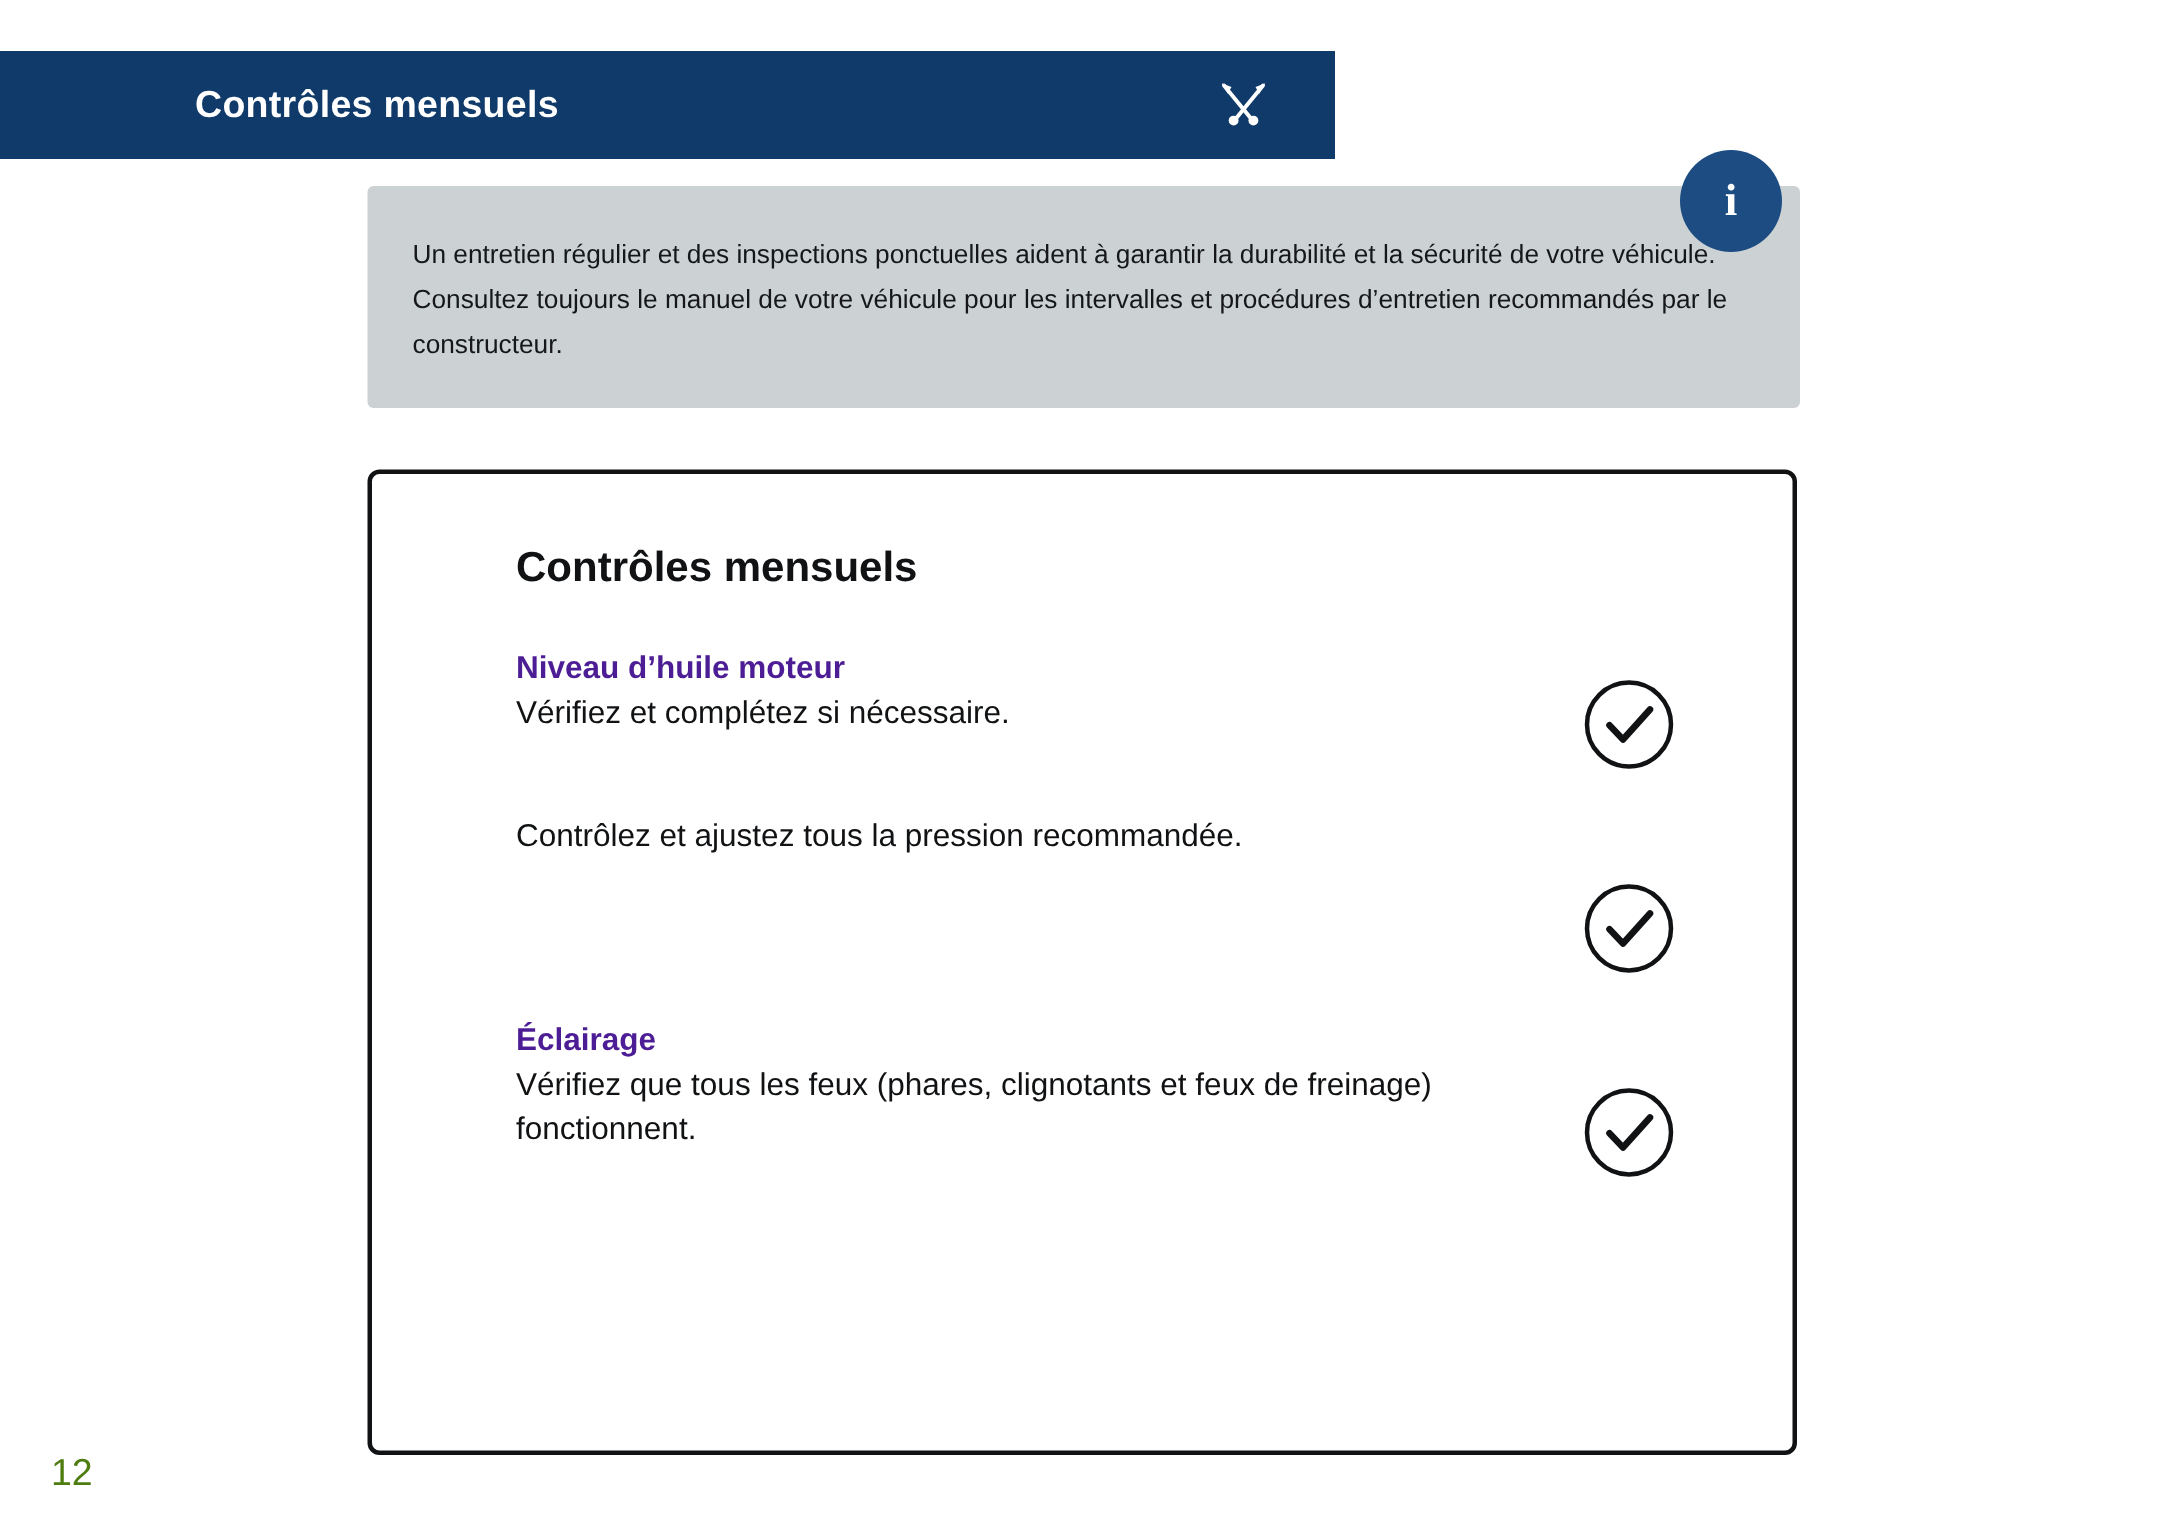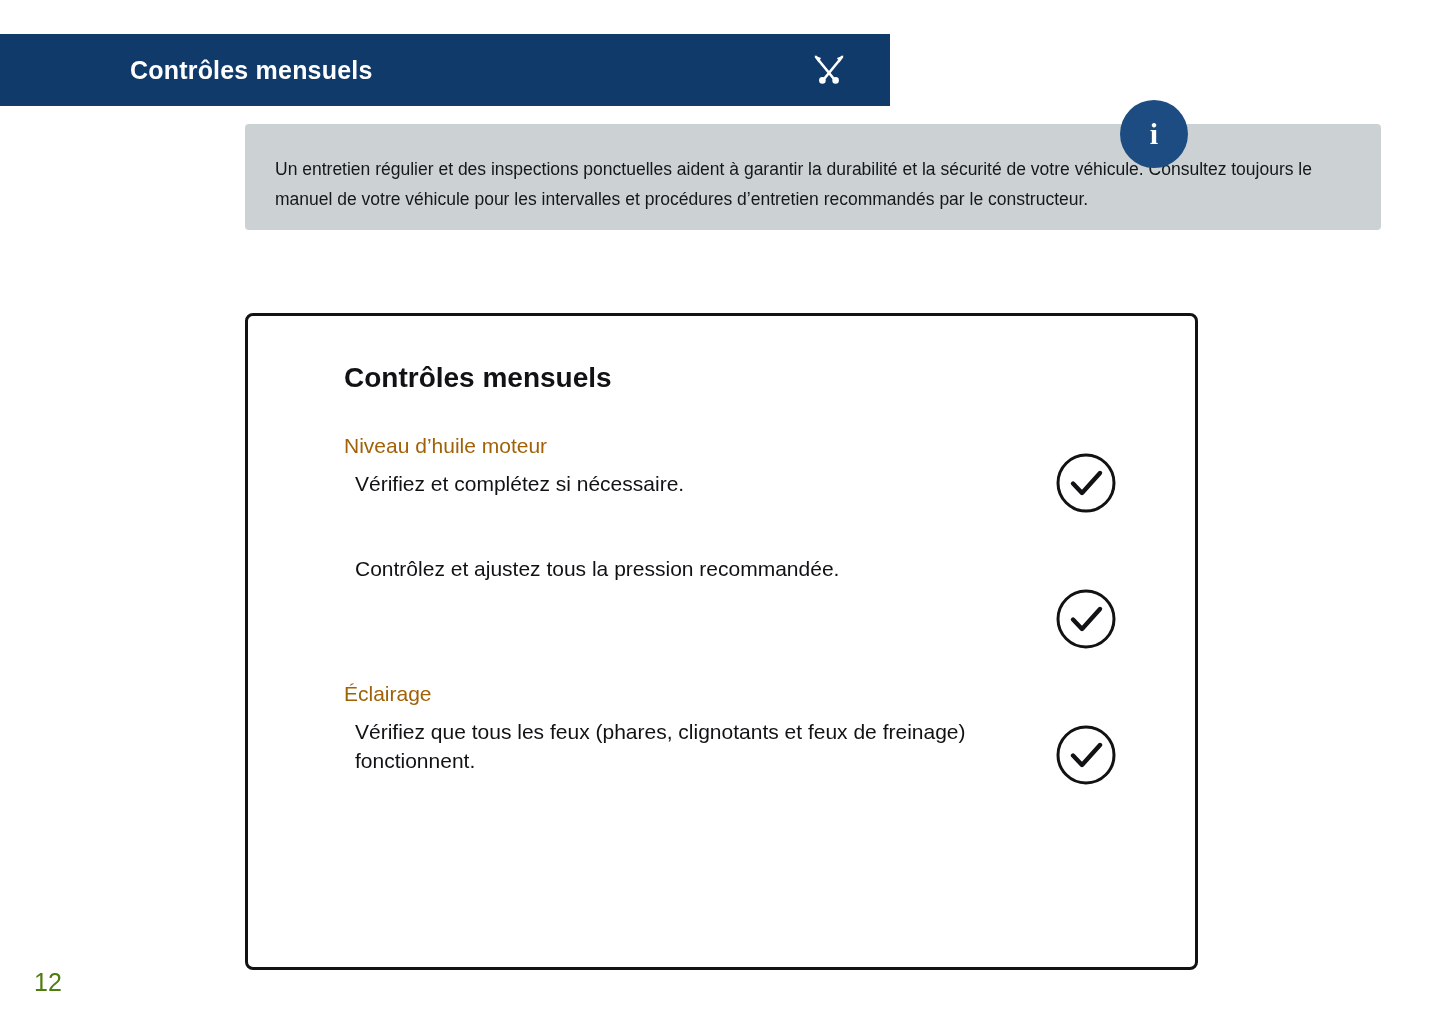--- a/index.html
+++ b/index.html
@@ -62,25 +62,25 @@
     font-weight: bold;
     font-family: "Liberation Serif", serif;
     z-index: 5;
   }
 
   
   .note-box {
     position: absolute;
     left: 245px;
     top: 124px;
-    width: 1136px;
+    width: 955px;
     box-sizing: border-box;
     background: #ccd1d3;
     border-radius: 4px;
-    padding: 30px 34px 16px 30px;
+    padding: 30px 34px 28px 30px;
     z-index: 2;
   }
   .note-text {
     font-size: 17.5px;
     line-height: 1.72;
     color: #15171a;
     margin: 0;
   }
 
   
@@ -111,30 +111,30 @@
     justify-content: space-between;
     margin-bottom: 30px;
   }
   .check-item:last-child { margin-bottom: 0; gap: 16px; }
 
   .item-text {
     width: 640px;
   }
   .item-title {
     font-size: 21px;
-    font-weight: normal;
-    color: #a16207;
+    font-weight: bold;
+    color: #4c1d95;
     line-height: 1.3;
     margin: 0 0 3px 0;
   }
   .item-desc {
     font-size: 21px;
     color: #101214;
     line-height: 1.38;
-    margin: 11px;
+    margin: 0;
   }
 
   .check-circle {
     flex: 0 0 auto;
     width: 62px;
     height: 62px;
     margin-right: 18px;
     margin-top: 6px;
   }
   .ci-1 { margin-top: 20px; }

